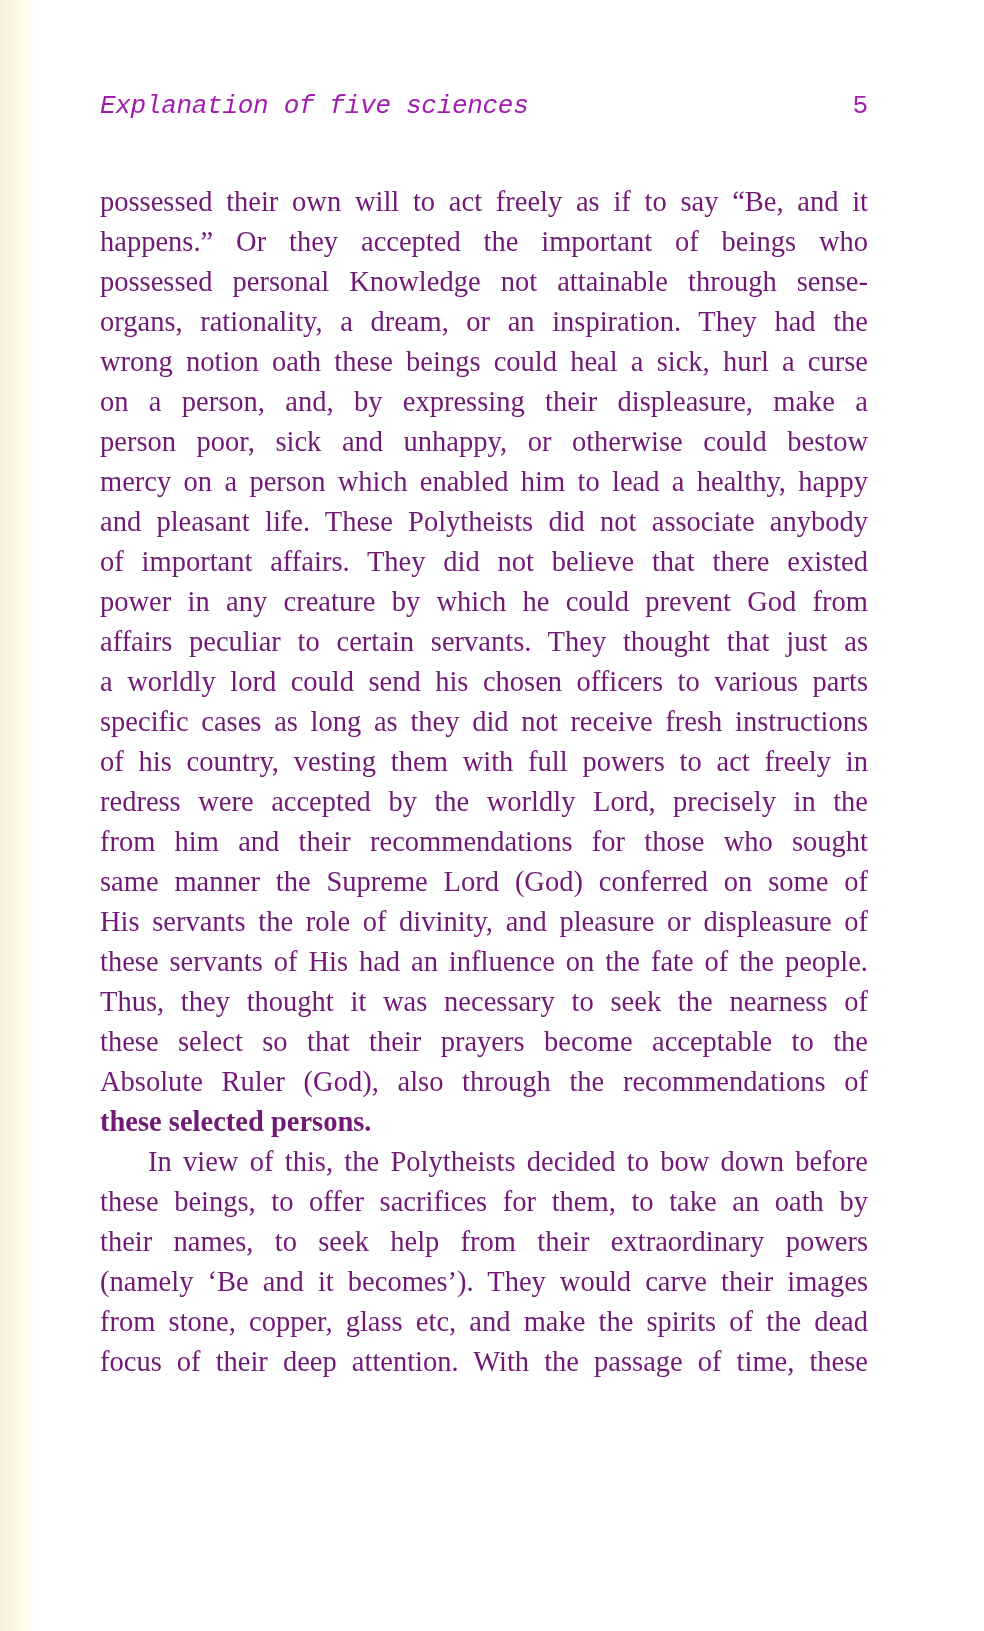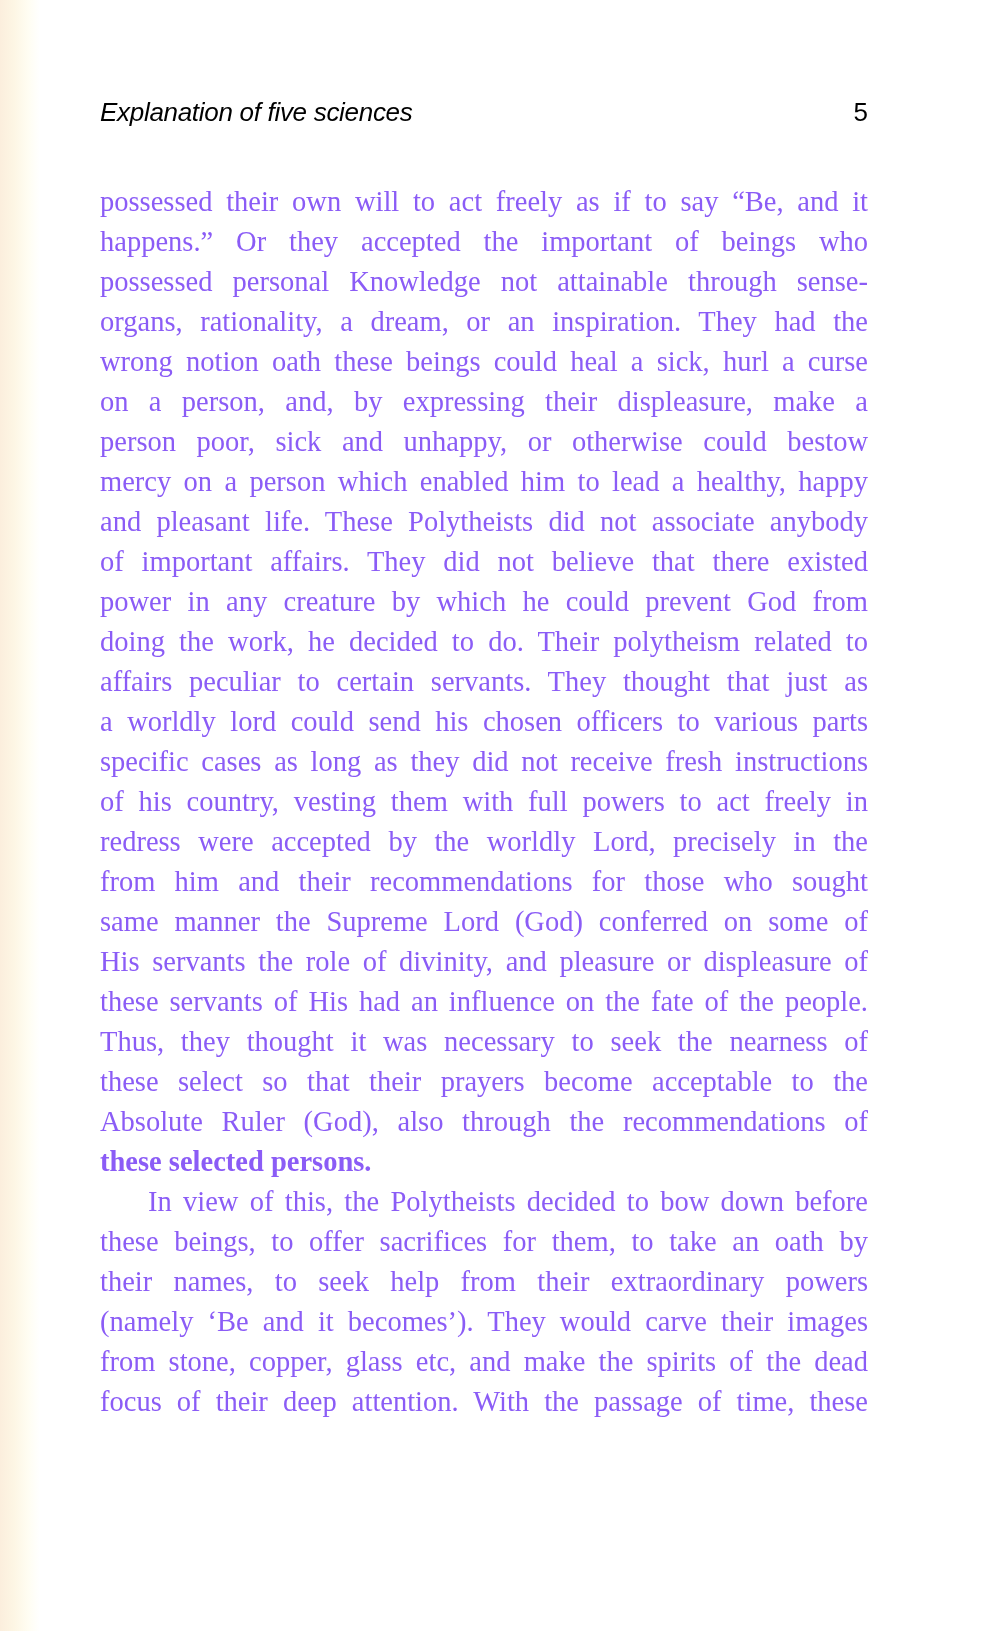--- a/index.html
+++ b/index.html
@@ -15,25 +15,25 @@
   }
   .page-edge {
     position: absolute;
     left: 0; top: 0;
     width: 40px; height: 1631px;
     background: linear-gradient(to right, #fbeedd 0%, #fdf6e4 35%, #fffdf2 70%, #ffffff 100%);
   }
   .running-head {
     position: absolute;
     left: 100px;
-    top: 97px;
+    top: 91px;
     width: 768px;
     height: 40px;
-    font-family: Liberation Sans, sans-serif;
-    color: #000000;
+    font-family: Liberation Mono, monospace;
+    color: #a21caf;
   }
   .running-title {
     position: absolute;
     left: 0;
     top: 0;
     font-style: italic;
     font-size: 26px;
     letter-spacing: -0.3px;
   }
   .page-number {
@@ -43,21 +43,21 @@
     font-size: 26px;
   }
   .body-text {
     position: absolute;
     left: 100px;
     top: 182px;
     width: 768px;
     font-family: "Liberation Serif", "DejaVu Serif", serif;
     font-size: 28.5px;
     line-height: 40px;
-    color: #8b5cf6;
+    color: #701a75;
   }
   .line {
     display: block;
     height: 40px;
     white-space: nowrap;
     text-align: justify;
     text-align-last: justify;
   }
   .line.last {
     text-align-last: left;
@@ -84,21 +84,20 @@
       <span class="line">happens.” Or they accepted the important of beings who</span>
       <span class="line">possessed personal Knowledge not attainable through sense-</span>
       <span class="line">organs, rationality, a dream, or an inspiration. They had the</span>
       <span class="line">wrong notion oath these beings could heal a sick, hurl a curse</span>
       <span class="line">on a person, and, by expressing their displeasure, make a</span>
       <span class="line">person poor, sick and unhappy, or otherwise could bestow</span>
       <span class="line">mercy on a person which enabled him to lead a healthy, happy</span>
       <span class="line">and pleasant life. These Polytheists did not associate anybody</span>
       <span class="line">of important affairs. They did not believe that there existed</span>
       <span class="line">power in any creature by which he could prevent God from</span>
-      <span class="line">doing the work, he decided to do. Their polytheism related to</span>
       <span class="line">affairs peculiar to certain servants. They thought that just as</span>
       <span class="line">a worldly lord could send his chosen officers to various parts</span>
       <span class="line">specific cases as long as they did not receive fresh instructions</span>
       <span class="line">of his country, vesting them with full powers to act freely in</span>
       <span class="line">redress were accepted by the worldly Lord, precisely in the</span>
       <span class="line">from him and their recommendations for those who sought</span>
       <span class="line">same manner the Supreme Lord (God) conferred on some of</span>
       <span class="line">His servants the role of divinity, and pleasure or displeasure of</span>
       <span class="line">these servants of His had an influence on the fate of the people.</span>
       <span class="line">Thus, they thought it was necessary to seek the nearness of</span>

